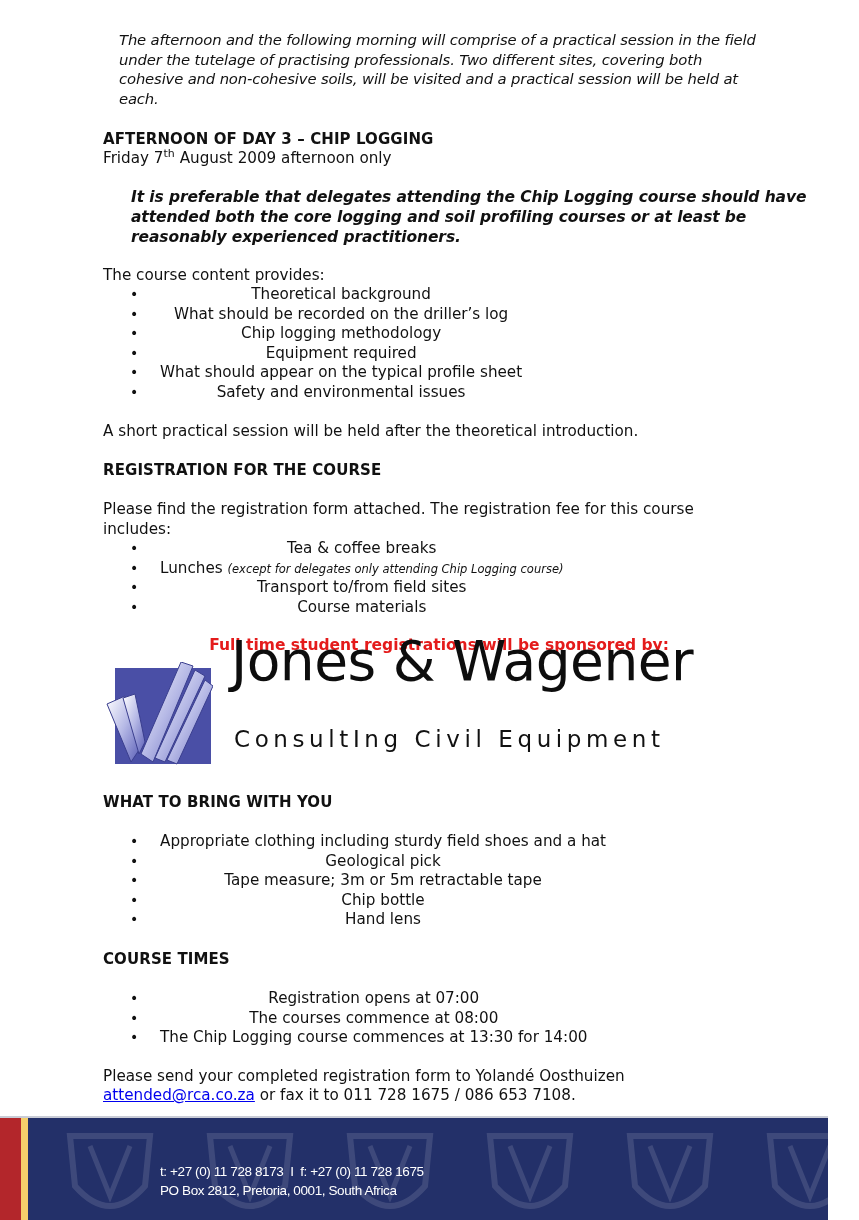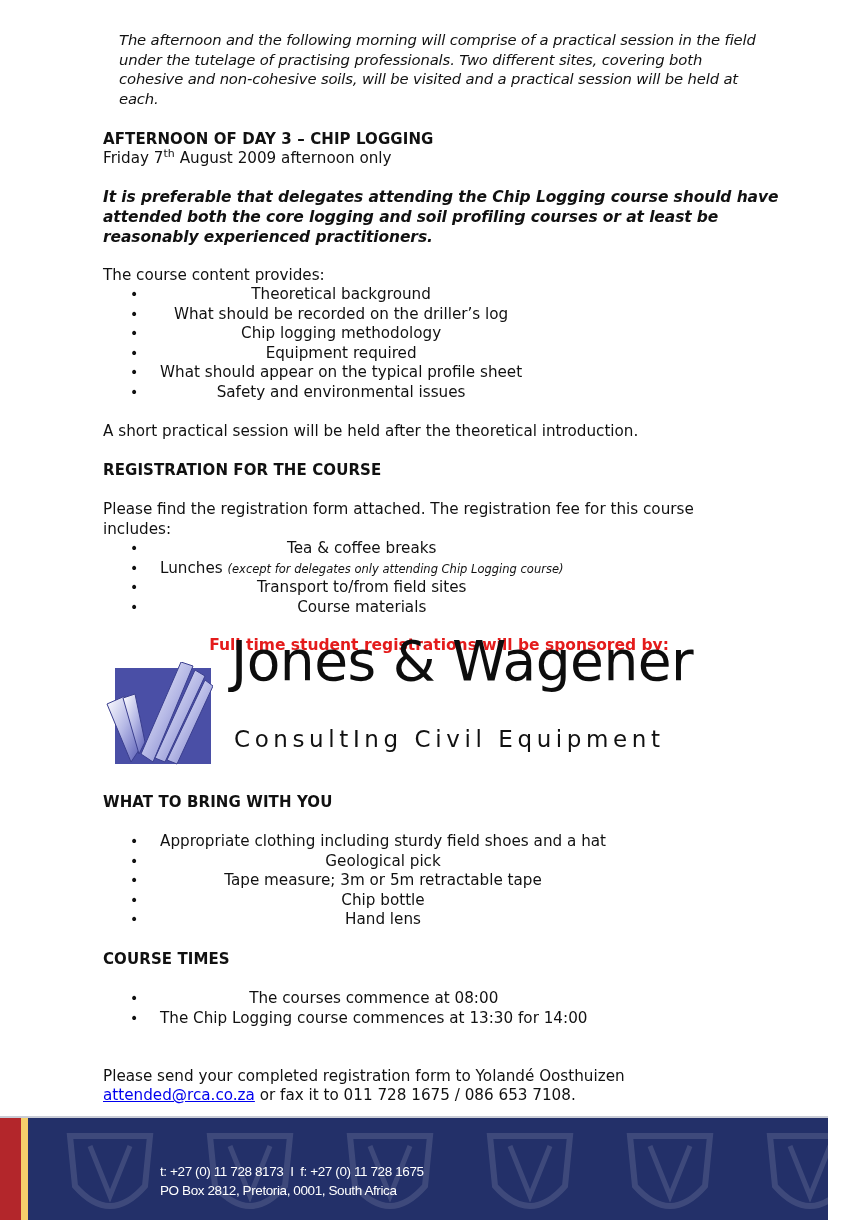--- a/index.html
+++ b/index.html
@@ -5,21 +5,21 @@
   html, body { margin: 0; padding: 0; background: #ffffff; }
   body { width: 859px; height: 1220px; position: relative; overflow: hidden;
          font-family: "DejaVu Sans", sans-serif; color: #111111; }
   .page { position: absolute; left: 103px; top: 0; width: 680px; font-size: 15.2px; line-height: 19.5px; }
   .para-italic { position: absolute; top: 14px; left: 0; width: 640px; font-style: italic; font-family: "DejaVu Sans", sans-serif; font-size: 14.8px; line-height: 19.7px; letter-spacing: -0.15px; }
   .h { font-weight: bold; font-size: 15px; letter-spacing: 0.1px; }
   .abs { position: absolute; left: 0; }
   ul.bul { list-style: none; margin: 0; padding: 0; }
   ul.bul li { position: relative; padding-left: 57px; height: 19.5px; white-space: nowrap; text-align: center; }
   ul.bul li::before { content: "\2022"; position: absolute; left: 27px; top: 0; font-size: 14px; }
-  .bold-italic { font-weight: bold; font-style: italic; font-size: 15.5px; line-height: 20px; width: 680px; letter-spacing: -0.1px; }
+  .bold-italic { font-weight: bold; font-style: italic; font-size: 15.5px; line-height: 20px; width: 680px; letter-spacing: -0.1px; margin-left: 28px; }
   sup { font-size: 11px; line-height: 0; vertical-align: 6px; }
   .small-it { font-style: italic; font-size: 11.5px; }
   .sponsor { position: absolute; left: 0; top: 636px; width: 672px; text-align: center; color: #e41b1b; font-weight: bold; font-size: 15.5px; }
   .logo { position: absolute; left: 0; top: 658px; width: 620px; height: 110px; }
   .logo-mark { position: absolute; left: 2px; top: 4px; width: 108px; height: 104px; }
   .logo-name { position: absolute; left: 128px; top: -6px; font-family: "DejaVu Sans", sans-serif; font-size: 55px; letter-spacing: -0.5px; color: #0d0d0d; white-space: nowrap; font-weight: normal; }
   .logo-sub { position: absolute; left: 131px; top: 72px; font-family: "DejaVu Sans", sans-serif; font-size: 23px; letter-spacing: 4.6px; color: #111; white-space: nowrap; }
   a.email { color: #0000ee; text-decoration: underline; }
   .footer { position: absolute; left: 0; top: 1116px; width: 828px; height: 104px; background: #233069; border-top: 2px solid #c9ccd6; box-sizing: border-box; overflow: hidden; }
   .footer .red { position: absolute; left: 0; top: 0; width: 21px; height: 100%; background: #b3262b; }
@@ -87,20 +87,21 @@
   <ul class="bul abs" style="top:832px;">
     <li>Appropriate clothing including sturdy field shoes and a hat</li>
     <li>Geological pick</li>
     <li>Tape measure; 3m or 5m retractable tape</li>
     <li>Chip bottle</li>
     <li>Hand lens</li>
   </ul>
 
   <div class="abs h" style="top:950px;">COURSE TIMES</div>
   <ul class="bul abs" style="top:989px;">
+    <li>Registration opens at 07:00</li>
     <li>The courses commence at 08:00</li>
     <li>The Chip Logging course commences at 13:30 for 14:00</li>
   </ul>
 
   <div class="abs" style="top:1067px; white-space:nowrap;">Please send your completed registration form to Yolandé Oosthuizen</div>
   <div class="abs" style="top:1086px; white-space:nowrap;"><a class="email" href="#">attended@rca.co.za</a><span> or fax it to 011 728 1675 / 086 653 7108.</span></div>
 </div>
 
 <div class="footer">
   <div class="red"></div>

